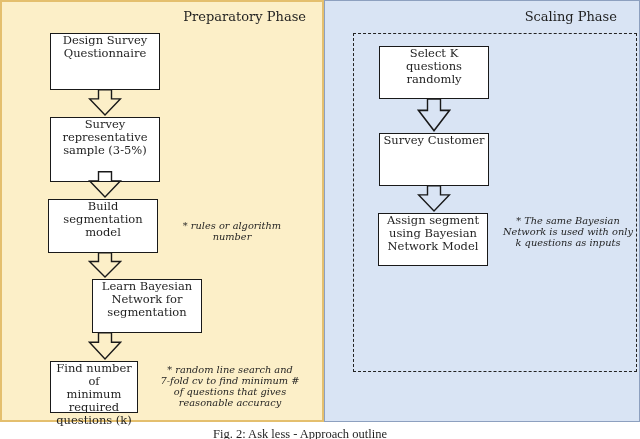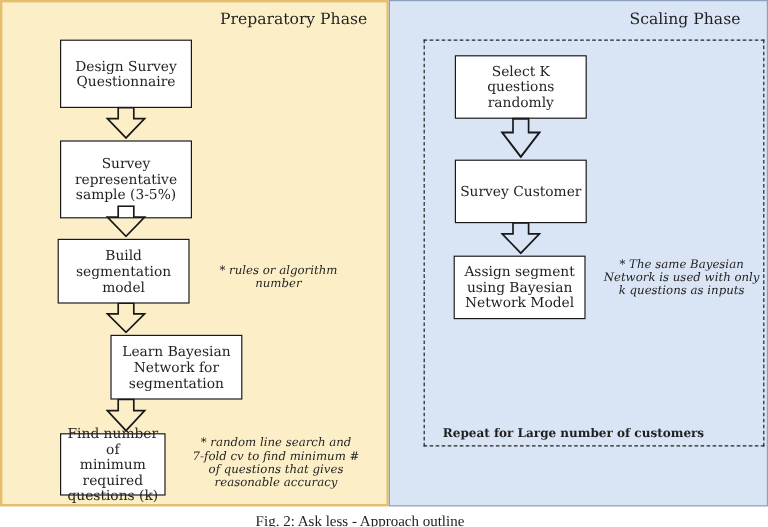--- a/index.html
+++ b/index.html
@@ -47,21 +47,21 @@
     height: 339px;
     border: 1px dashed #222222;
     box-sizing: border-box;
   }
   .flow-box {
     position: absolute;
     box-sizing: border-box;
     background: #ffffff;
     border: 1.4px solid #191919;
     display: flex;
-    align-items: center;
+    align-items: flex-start;
     justify-content: center;
   }
   .flow-box .lbl {
     font-size: 11.5px;
     line-height: 13px;
     text-align: center;
     white-space: pre-line;
   }
   .down-arrow { position: absolute; }
   .note {
@@ -187,17 +187,16 @@
 
   <div class="flow-box" id="r3">
     <div class="lbl">Assign segment
 using Bayesian
 Network Model</div>
   </div>
   <div class="note" id="note3">* The same Bayesian
 Network is used with only
 k questions as inputs</div>
 
-  <div class="repeat-label">Repeat for Large number of customers</div>
 
   <div class="caption">Fig. 2: Ask less - Approach outline</div>
 
 </div>
 
 </body></html>

